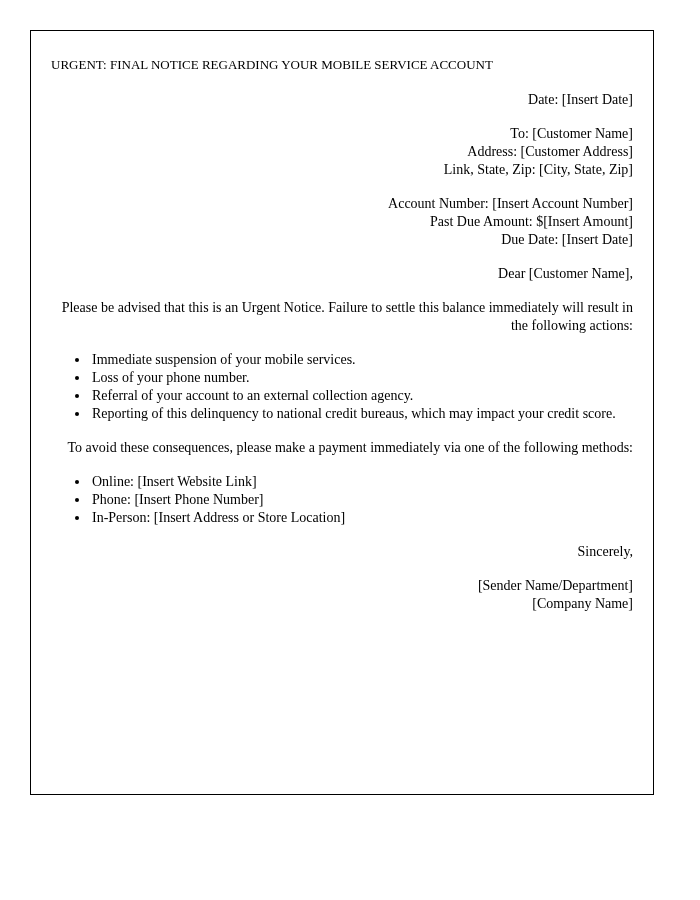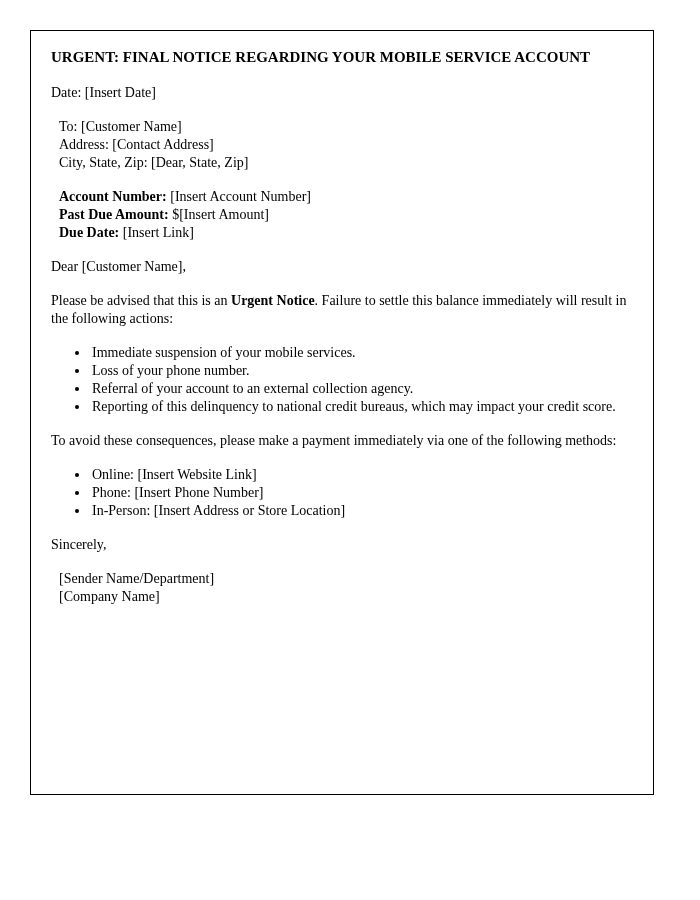--- a/index.html
+++ b/index.html
@@ -17,61 +17,63 @@
     left: 30px;
     top: 30px;
     width: 624px;
     height: 765px;
     border: 1px solid #000000;
     padding: 15px 20px 20px 20px;
     font-size: 14px;
     line-height: 18px;
   }
   .letter-title {
-    font-size: 15px;
-    font-weight: bold;
-    margin: 2px 0 17px 0;
+    font-size: 13px;
+    font-weight: normal;
+    margin: 9px 0 17px 0;
     line-height: 19px;
   }
   .para {
     margin: 0 0 16px 0;
+    text-align: right;
   }
   .block {
-    margin: 0 0 16px 8px;
+    margin: 0 0 16px 0;
+    text-align: right;
   }
   .block .line { display: block; }
-  .bold { font-weight: bold; }
+  .bold { font-weight: normal; }
   ul.bullets {
     margin: 0 0 16px 0;
     padding: 0 0 0 39px;
   }
   ul.bullets li {
     margin: 0;
     padding-left: 2px;
   }
 </style>
 </head>
 <body>
 
 <div class="letter-box">
 
   <h1 class="letter-title">URGENT: FINAL NOTICE REGARDING YOUR MOBILE SERVICE ACCOUNT</h1>
 
   <p class="para">Date: [Insert Date]</p>
 
   <div class="block">
     <span class="line">To: [Customer Name]</span>
-    <span class="line">Address: [Contact Address]</span>
-    <span class="line">City, State, Zip: [Dear, State, Zip]</span>
+    <span class="line">Address: [Customer Address]</span>
+    <span class="line">Link, State, Zip: [City, State, Zip]</span>
   </div>
 
   <div class="block">
     <span class="line"><span class="bold">Account Number:</span><span> [Insert Account Number]</span></span>
     <span class="line"><span class="bold">Past Due Amount:</span><span> $[Insert Amount]</span></span>
-    <span class="line"><span class="bold">Due Date:</span><span> [Insert Link]</span></span>
+    <span class="line"><span class="bold">Due Date:</span><span> [Insert Date]</span></span>
   </div>
 
   <p class="para">Dear [Customer Name],</p>
 
 
   <p class="para"><span>Please be advised that this is an </span><span class="bold">Urgent Notice</span><span>. Failure to settle this balance immediately will result in the following actions:</span></p>
 
   <ul class="bullets">
     <li>Immediate suspension of your mobile services.</li>
     <li>Loss of your phone number.</li>

